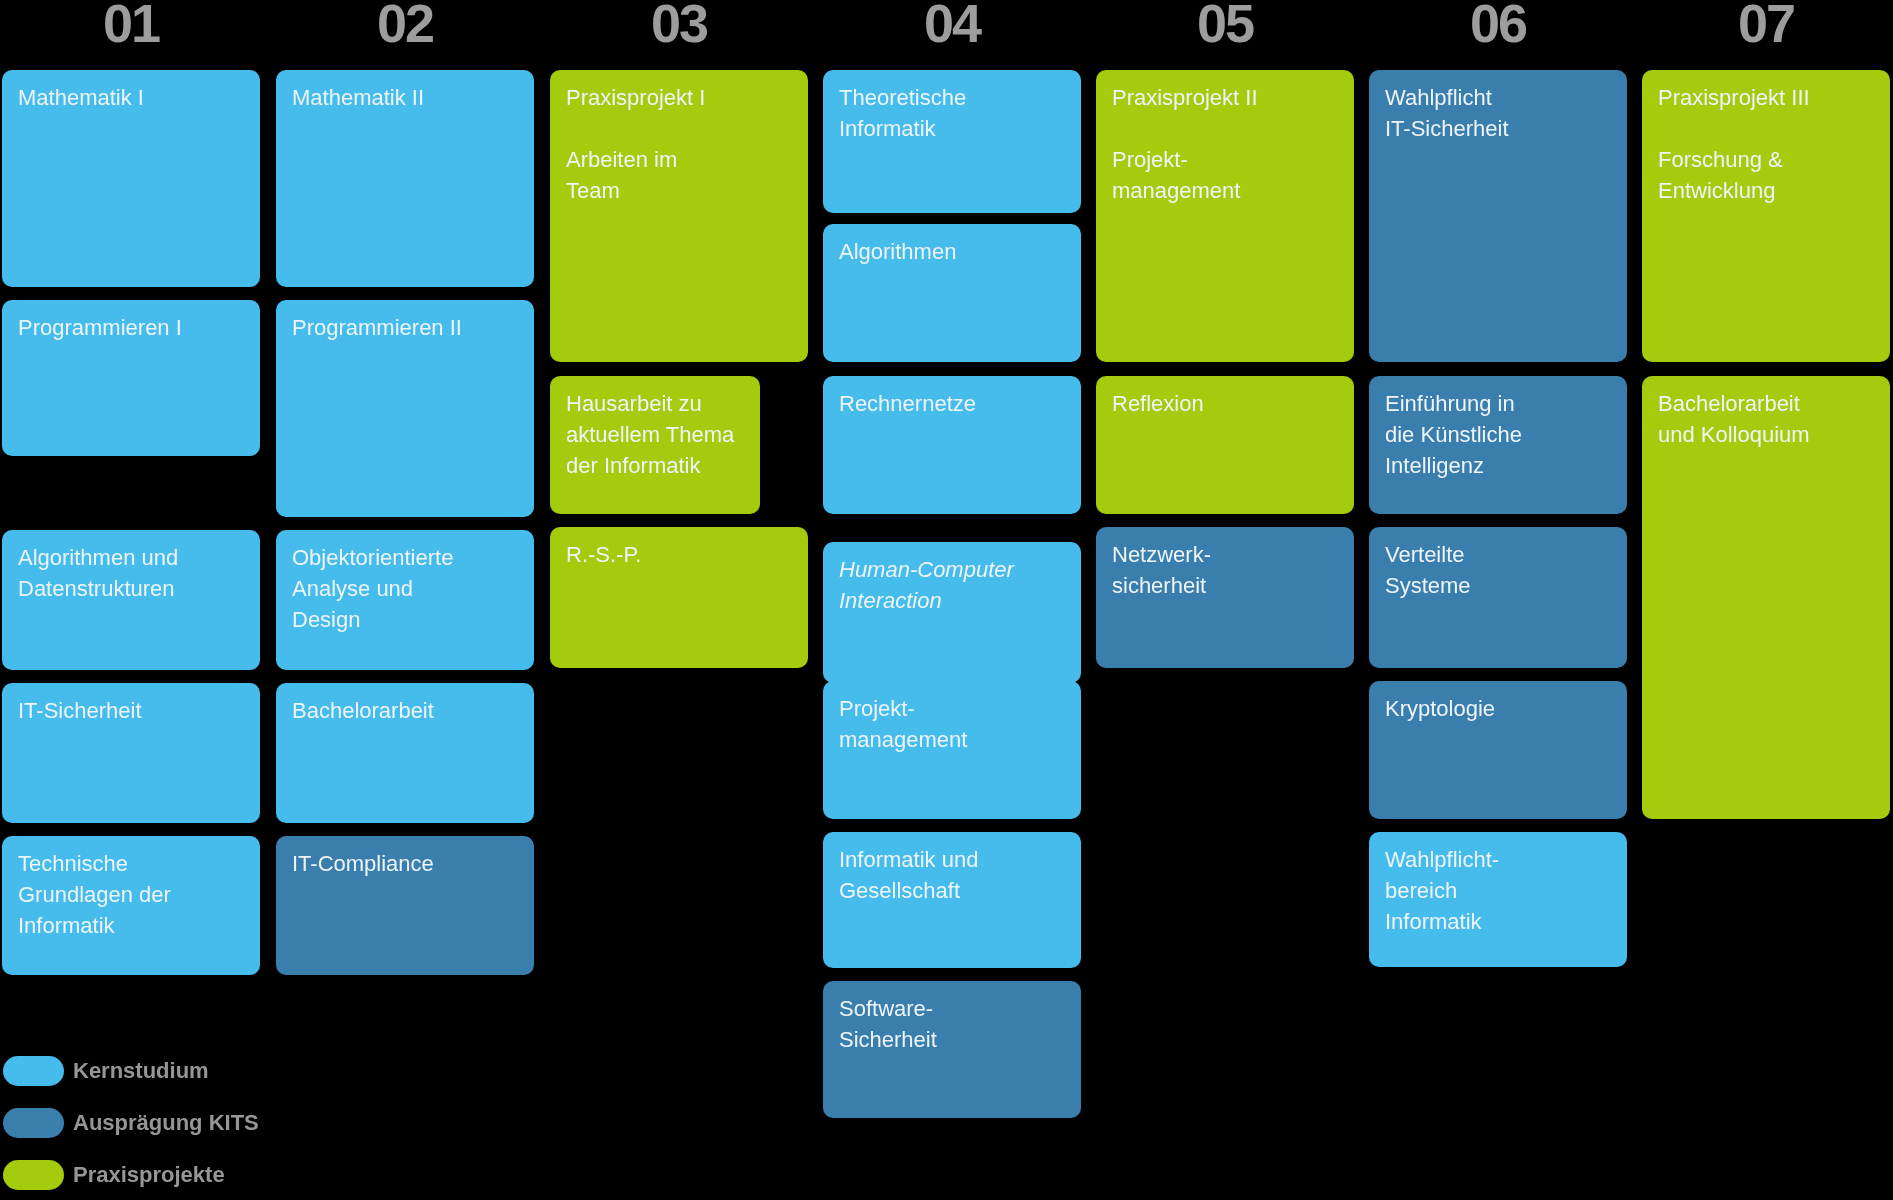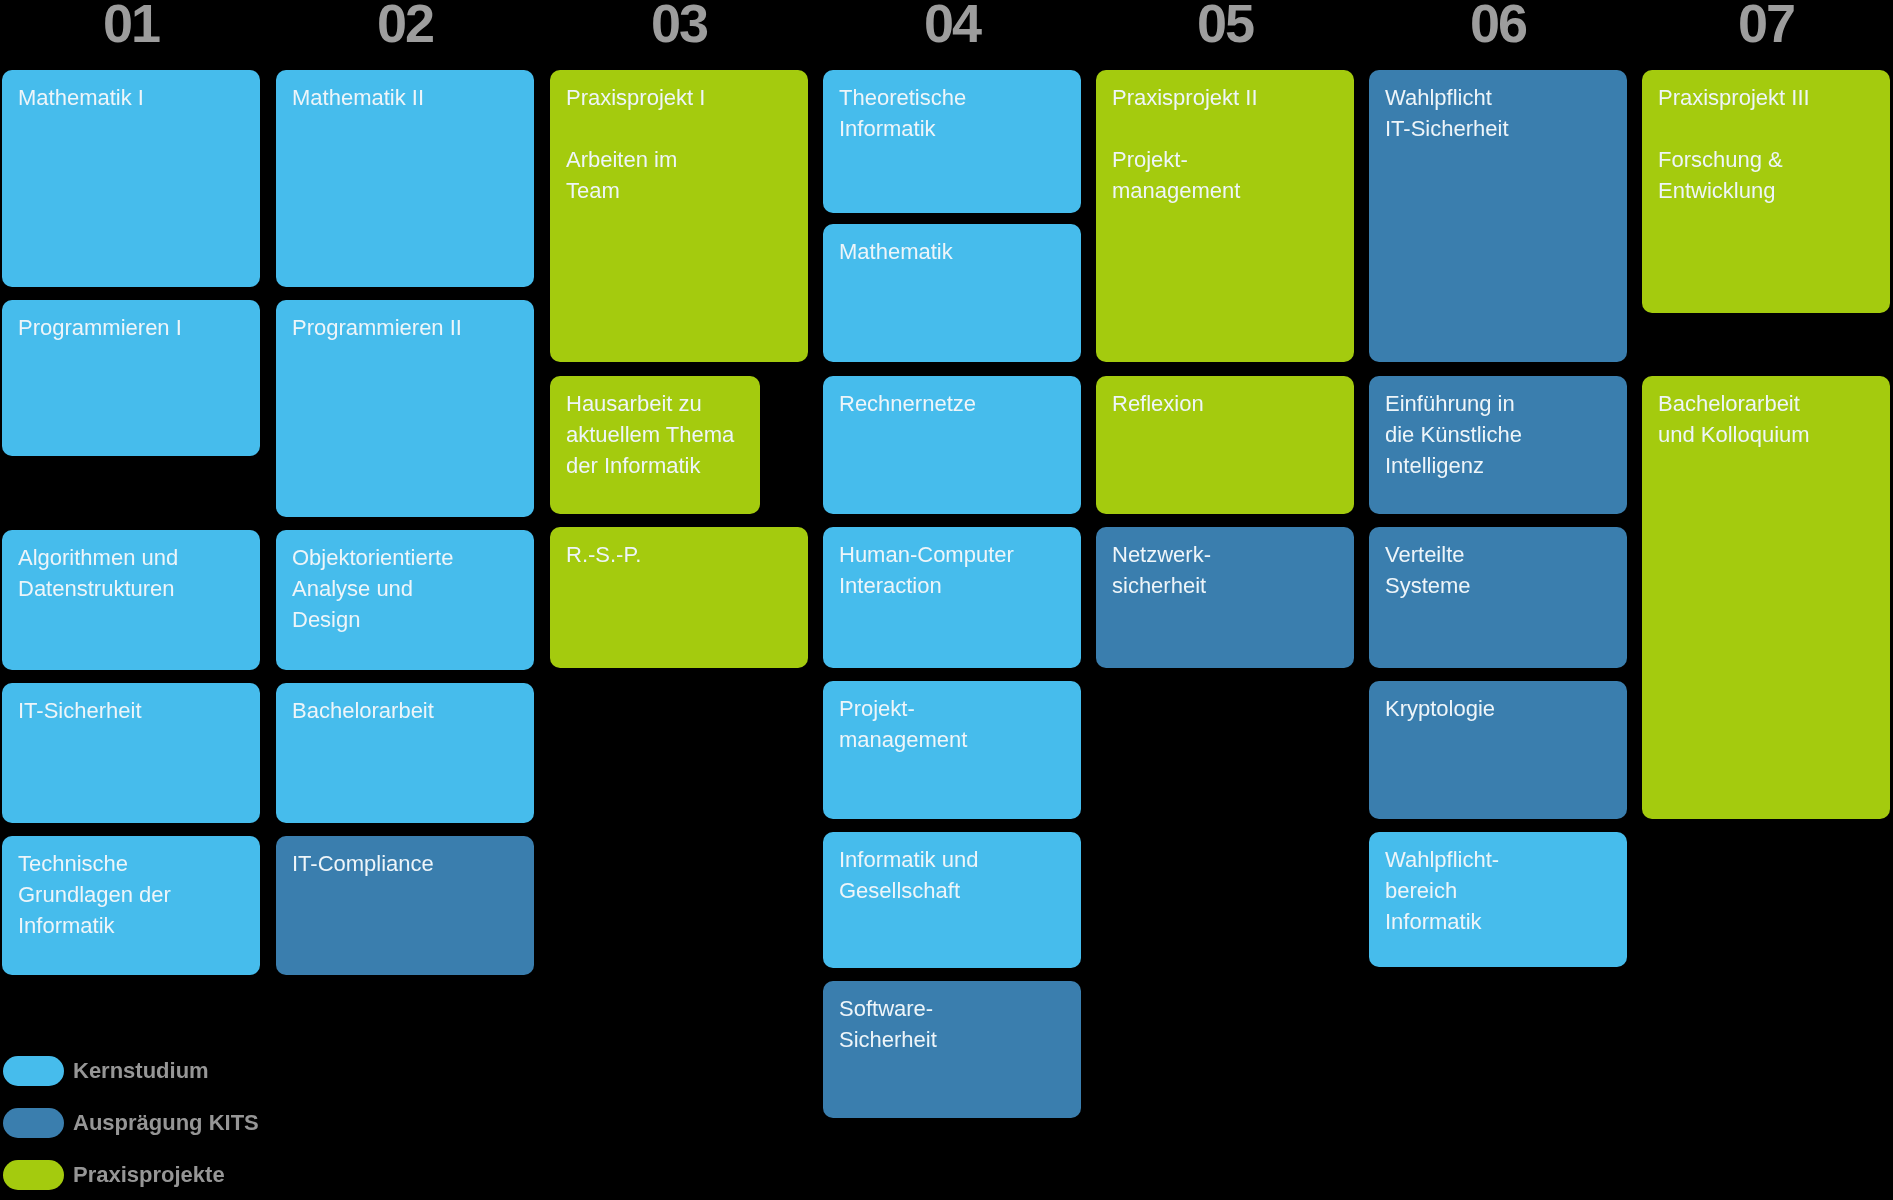--- a/index.html
+++ b/index.html
@@ -80,23 +80,23 @@
       <div class="block praxis" style="left: 550px; top: 70px; width: 258px; height: 292px;">Praxisprojekt I
 
 Arbeiten im
 Team</div>
       <div class="block praxis" style="left: 550px; top: 376px; width: 210px; height: 138px;">Hausarbeit zu
 aktuellem Thema
 der Informatik</div>
       <div class="block praxis" style="left: 550px; top: 527px; width: 258px; height: 141px;">R.-S.-P.</div>
       <div class="block core" style="left: 823px; top: 70px; width: 258px; height: 143px;">Theoretische
 Informatik</div>
-      <div class="block core" style="left: 823px; top: 224px; width: 258px; height: 138px;">Mathematik</div>
+      <div class="block core" style="left: 823px; top: 224px; width: 258px; height: 138px;">Algorithmen</div>
       <div class="block core" style="left: 823px; top: 376px; width: 258px; height: 138px;">Rechnernetze</div>
-      <div class="block core" style="left: 823px; top: 527px; width: 258px; height: 141px;">Human-Computer
+      <div class="block core" style="left: 823px; top: 542px; width: 258px; height: 141px; font-style: italic;">Human-Computer
 Interaction</div>
       <div class="block core" style="left: 823px; top: 681px; width: 258px; height: 138px;">Projekt-
 management</div>
       <div class="block core" style="left: 823px; top: 832px; width: 258px; height: 136px;">Informatik und
 Gesellschaft</div>
       <div class="block kits" style="left: 823px; top: 981px; width: 258px; height: 137px;">Software-
 Sicherheit</div>
       <div class="block praxis" style="left: 1096px; top: 70px; width: 258px; height: 292px;">Praxisprojekt II
 
 Projekt-
@@ -108,21 +108,21 @@
 IT-Sicherheit</div>
       <div class="block kits" style="left: 1369px; top: 376px; width: 258px; height: 138px;">Einführung in
 die Künstliche
 Intelligenz</div>
       <div class="block kits" style="left: 1369px; top: 527px; width: 258px; height: 141px;">Verteilte
 Systeme</div>
       <div class="block kits" style="left: 1369px; top: 681px; width: 258px; height: 138px;">Kryptologie</div>
       <div class="block core" style="left: 1369px; top: 832px; width: 258px; height: 135px;">Wahlpflicht-
 bereich
 Informatik</div>
-      <div class="block praxis" style="left: 1642px; top: 70px; width: 248px; height: 243px;">Praxisprojekt III
+      <div class="block praxis" style="left: 1642px; top: 70px; width: 248px; height: 292px;">Praxisprojekt III
 
 Forschung &amp;
 Entwicklung</div>
       <div class="block praxis" style="left: 1642px; top: 376px; width: 248px; height: 443px;">Bachelorarbeit
 und Kolloquium</div>
     </div>
   <div id="legend">
       <div class="legend-row" style="top: 1056px;">
         <div class="legend-swatch core"></div>
         <div class="legend-label">Kernstudium</div>

